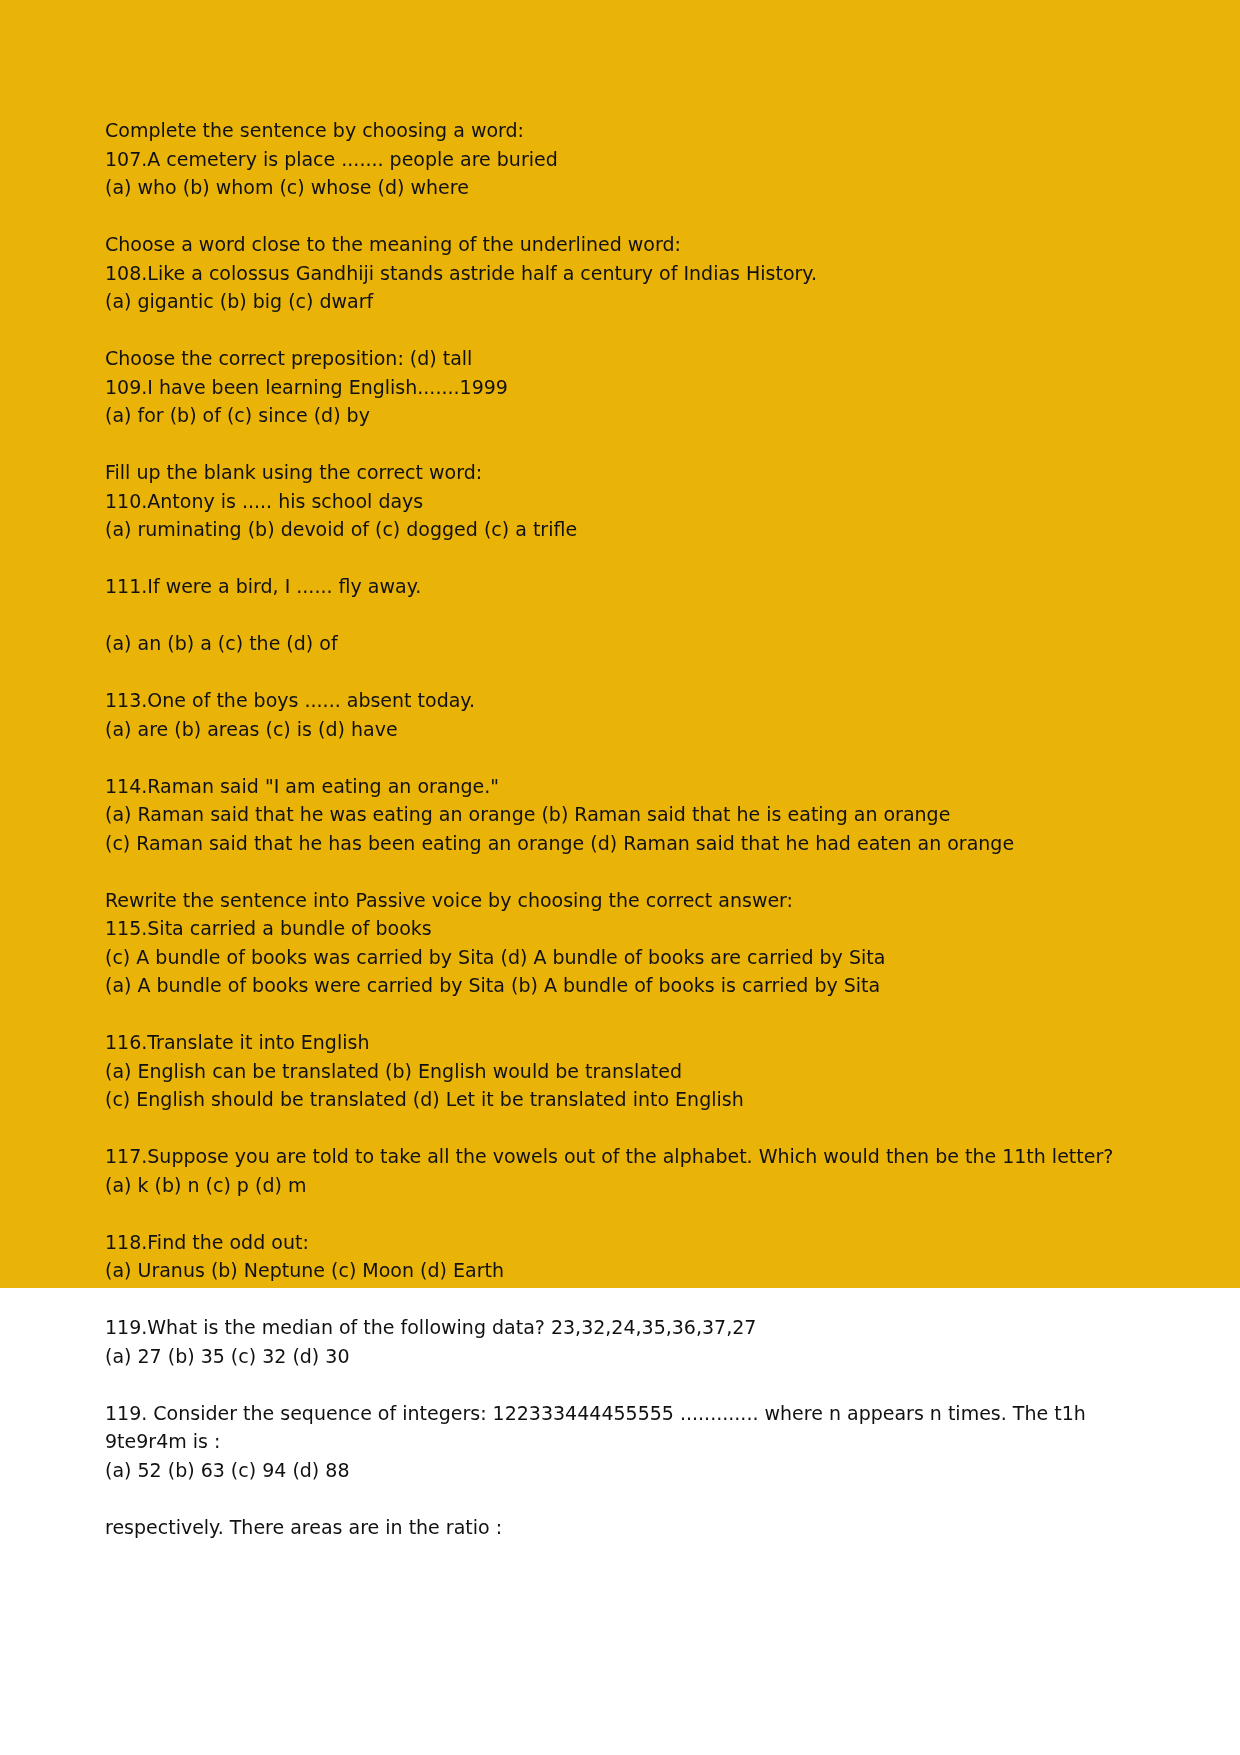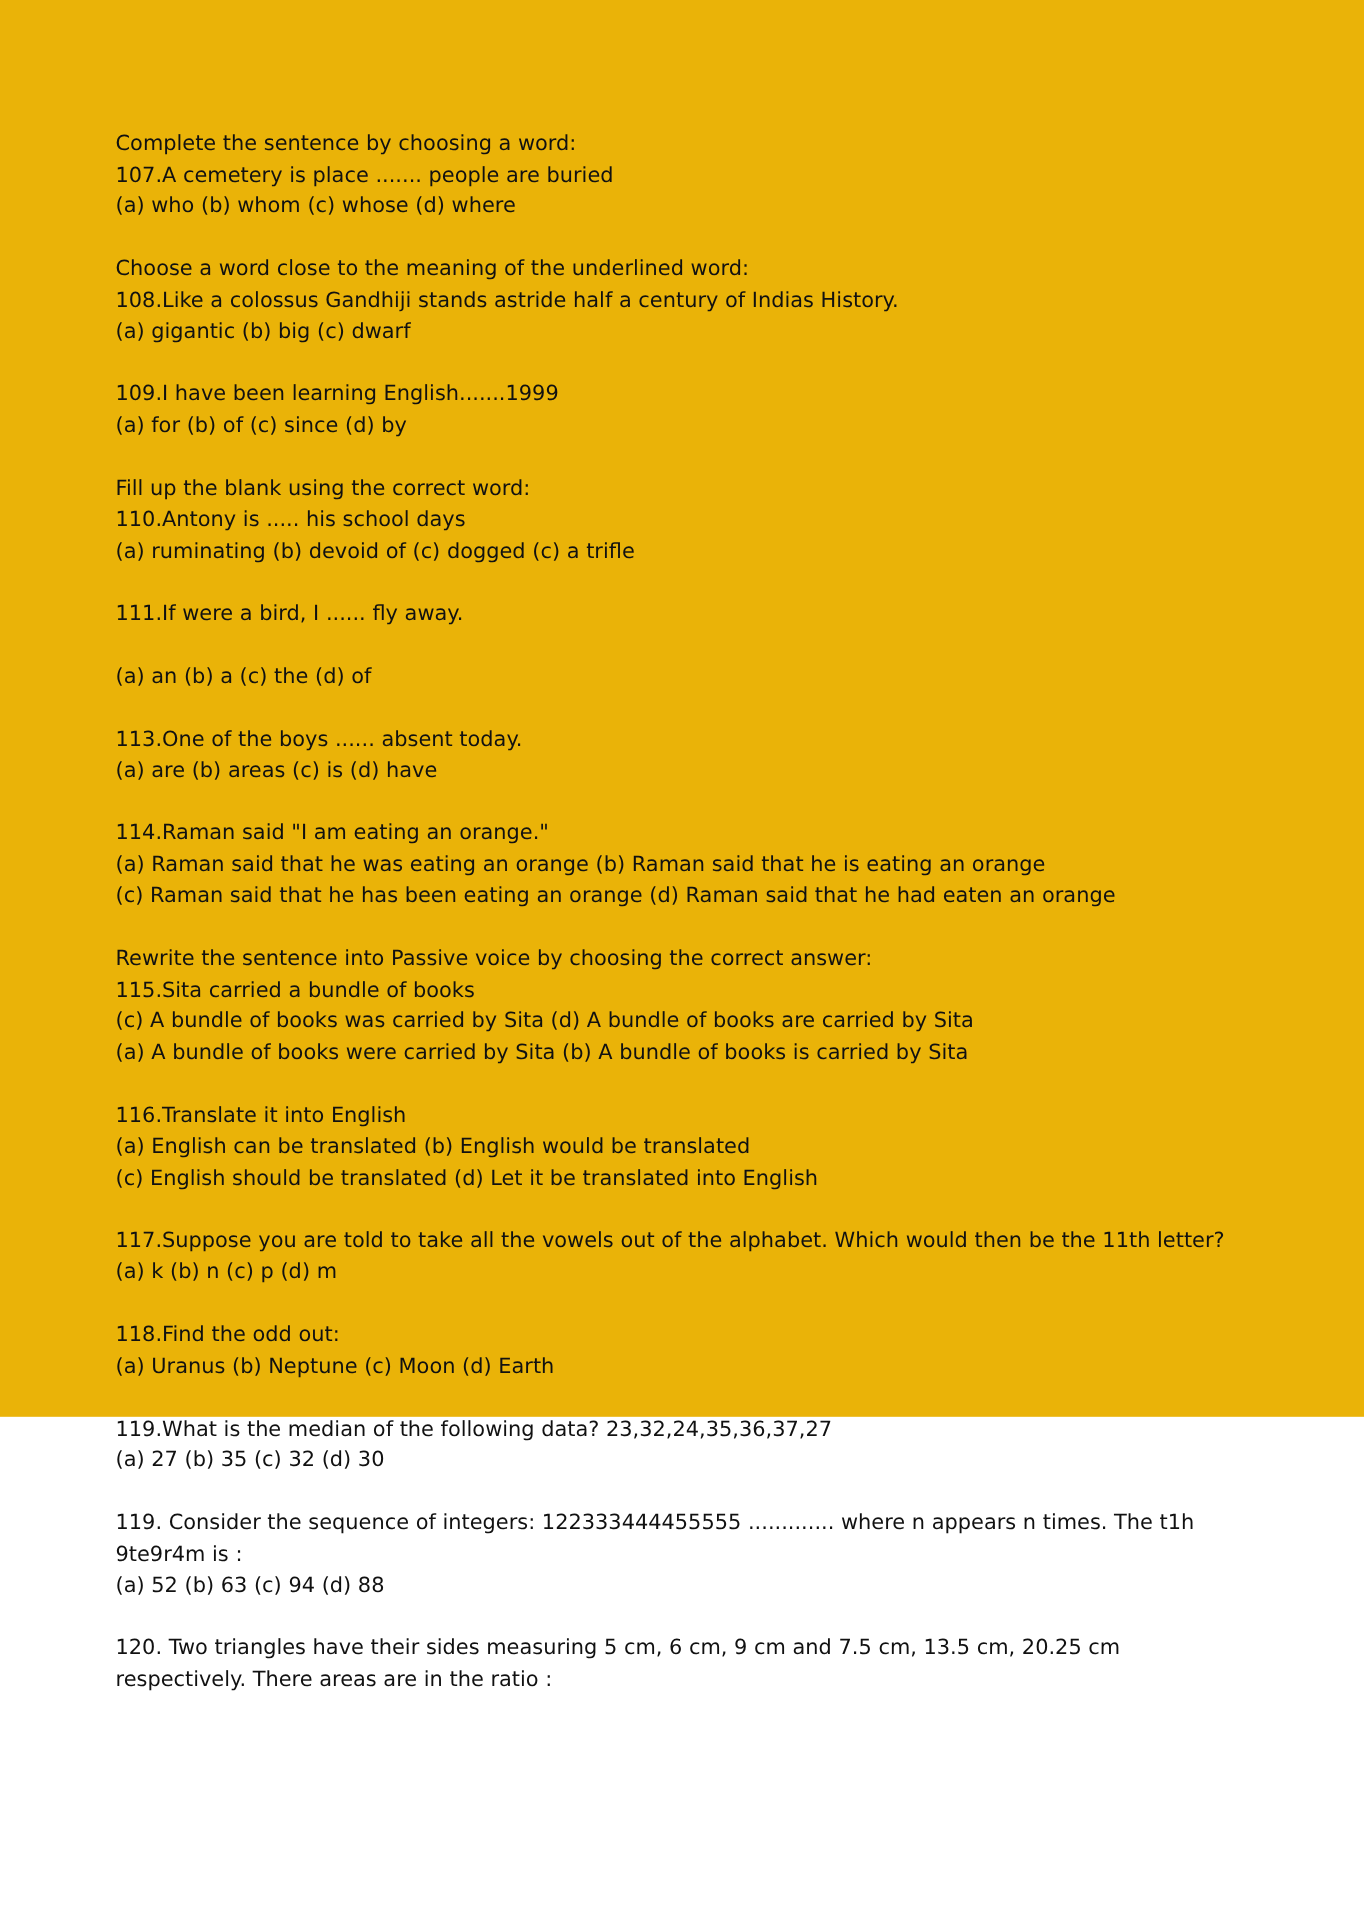--- a/index.html
+++ b/index.html
@@ -35,20 +35,21 @@
         <div class="line">Complete the sentence by choosing a word:</div>
         <div class="line">107.A cemetery is place ....... people are buried</div>
         <div class="line">(a) who (b) whom (c) whose (d) where</div>
       </div>
       <div class="block">
         <div class="line">Choose a word close to the meaning of the underlined word:</div>
         <div class="line">108.Like a colossus Gandhiji stands astride half a century of Indias History.</div>
         <div class="line">(a) gigantic (b) big (c) dwarf</div>
       </div>
       <div class="block">
+        <div class="line">Choose the correct preposition: (d) tall</div>
         <div class="line">109.I have been learning English.......1999</div>
         <div class="line">(a) for (b) of (c) since (d) by</div>
       </div>
       <div class="block">
         <div class="line">Fill up the blank using the correct word:</div>
         <div class="line">110.Antony is ..... his school days</div>
         <div class="line">(a) ruminating (b) devoid of (c) dogged (c) a trifle</div>
       </div>
       <div class="block">
         <div class="line">111.If were a bird, I ...... fly away.</div>
@@ -87,17 +88,16 @@
       <div class="block">
         <div class="line">119.What is the median of the following data? 23,32,24,35,36,37,27</div>
         <div class="line">(a) 27 (b) 35 (c) 32 (d) 30</div>
       </div>
       <div class="block">
         <div class="line">119. Consider the sequence of integers: 122333444455555 ............. where n appears n times. The t1h</div>
         <div class="line">9te9r4m is :</div>
         <div class="line">(a) 52 (b) 63 (c) 94 (d) 88</div>
       </div>
       <div class="block">
-        <div class="line">120. Two triangles have their sides measuring 5 cm, 6 cm, 9 cm and 7.5 cm, 13.5 cm, 20.25 cm</div>
         <div class="line">respectively. There areas are in the ratio :</div>
       </div>
     </div>
 </div>
 
 </body></html>

